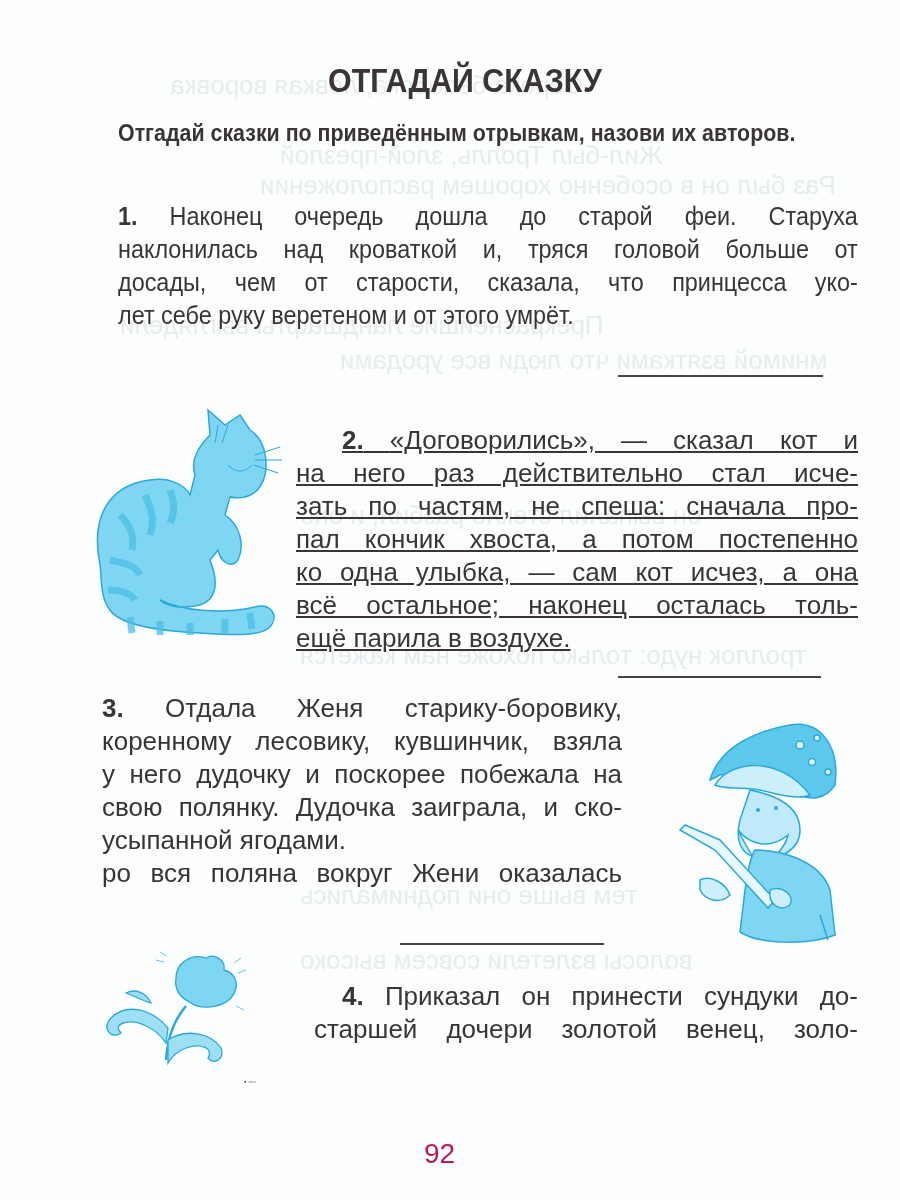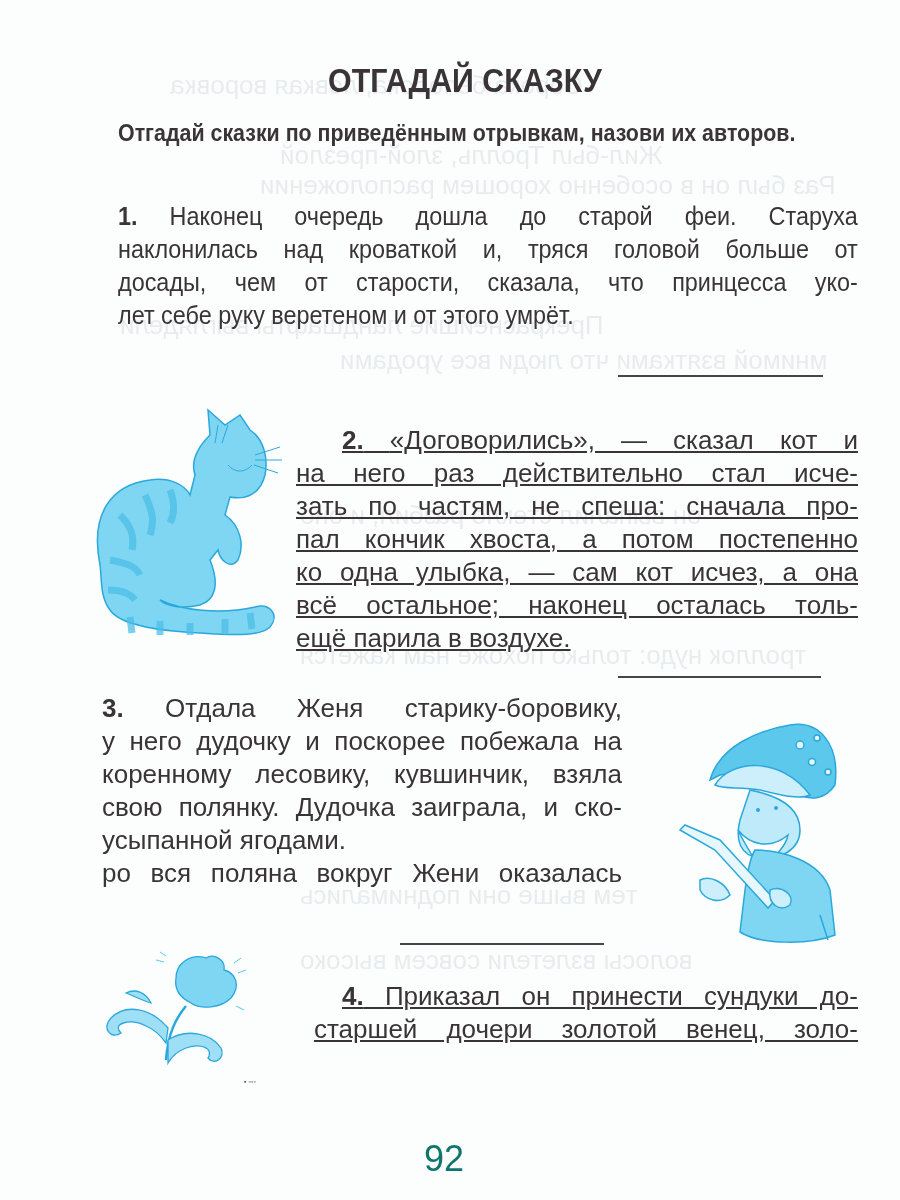--- a/index.html
+++ b/index.html
@@ -28,27 +28,27 @@
   .para {
     position: absolute; font-size: 26px; line-height: 33px; color: #3a3436;
     text-align: justify;
   }
   .para .num { font-weight: bold; }
   .para .line { display: block; white-space: nowrap; text-align: justify; text-align-last: justify; }
   .para .line.last { text-align-last: left; }
   .p1 { left: 118px; top: 200px; width: 740px; transform: scaleX(0.9); transform-origin: left top; width: 822px; }
   .p2 { left: 296px; top: 424px; width: 562px; text-decoration: underline; }
   .p3 { left: 102px; top: 692px; width: 520px; }
-  .p4 { left: 314px; top: 980px; width: 544px; text-decoration: underline; }
+  .p4 { left: 314px; top: 980px; width: 544px; }
   .answer-line {
     position: absolute; height: 2px; background: #4a4446;
   }
   .pic { position: absolute; }
   .page-number {
-    position: absolute; left: 424px; top: 1138px; font-size: 36px; color: #0f766e;
+    position: absolute; left: 424px; top: 1138px; font-size: 28px; color: #be185d;
   }
   .tiny-mark { position:absolute; left: 244px; top: 1078px; font-size: 7px; color:#555; }
 </style>
 </head>
 <body>
 
 <div class="ghost" style="left:170px;top:70px;">Сорока белобока, ловкая воровка</div>
 <div class="ghost" style="left:280px;top:140px;">Жил-был Тролль, злой-презлой</div>
 <div class="ghost" style="left:260px;top:170px;">Раз был он в особенно хорошем расположении</div>
 <div class="ghost" style="left:120px;top:310px;">Прекраснейшие ландшафты выглядели</div>
@@ -99,22 +99,22 @@
   <span class="line">зать по частям, не спеша: сначала про-</span>
   <span class="line">пал кончик хвоста, а потом постепенно</span>
   <span class="line">ко одна улыбка, — сам кот исчез, а она</span>
   <span class="line">всё остальное; наконец осталась толь-</span>
   <span class="line last">ещё парила в воздухе.</span>
 </div>
 <div class="answer-line" style="left:618px;top:676px;width:203px;"></div>
 
 <div class="para p3">
   <span class="line"><span class="num">3.</span> <span>Отдала Женя старику-боровику,</span></span>
+  <span class="line">коренному лесовику, кувшинчик, взяла</span>
   <span class="line">у него дудочку и поскорее побежала на</span>
-  <span class="line">коренному лесовику, кувшинчик, взяла</span>
   <span class="line">свою полянку. Дудочка заиграла, и ско-</span>
   <span class="line last">усыпанной ягодами.</span>
   <span class="line">ро вся поляна вокруг Жени оказалась</span>
 </div>
 <div class="answer-line" style="left:400px;top:943px;width:204px;"></div>
 
 <svg class="pic" style="left:660px;top:700px;" width="200" height="250" viewBox="0 0 200 250">
   <g stroke="#2aa8dc" stroke-width="1.5">
     <path d="M 50 80 C 60 45 100 30 130 25 C 160 20 180 45 175 85 C 165 100 150 100 140 95 C 120 80 90 70 60 75 Z" fill="#5cc8ec"></path>
     <circle cx="140" cy="45" r="4" fill="#e6f7fd"></circle>

